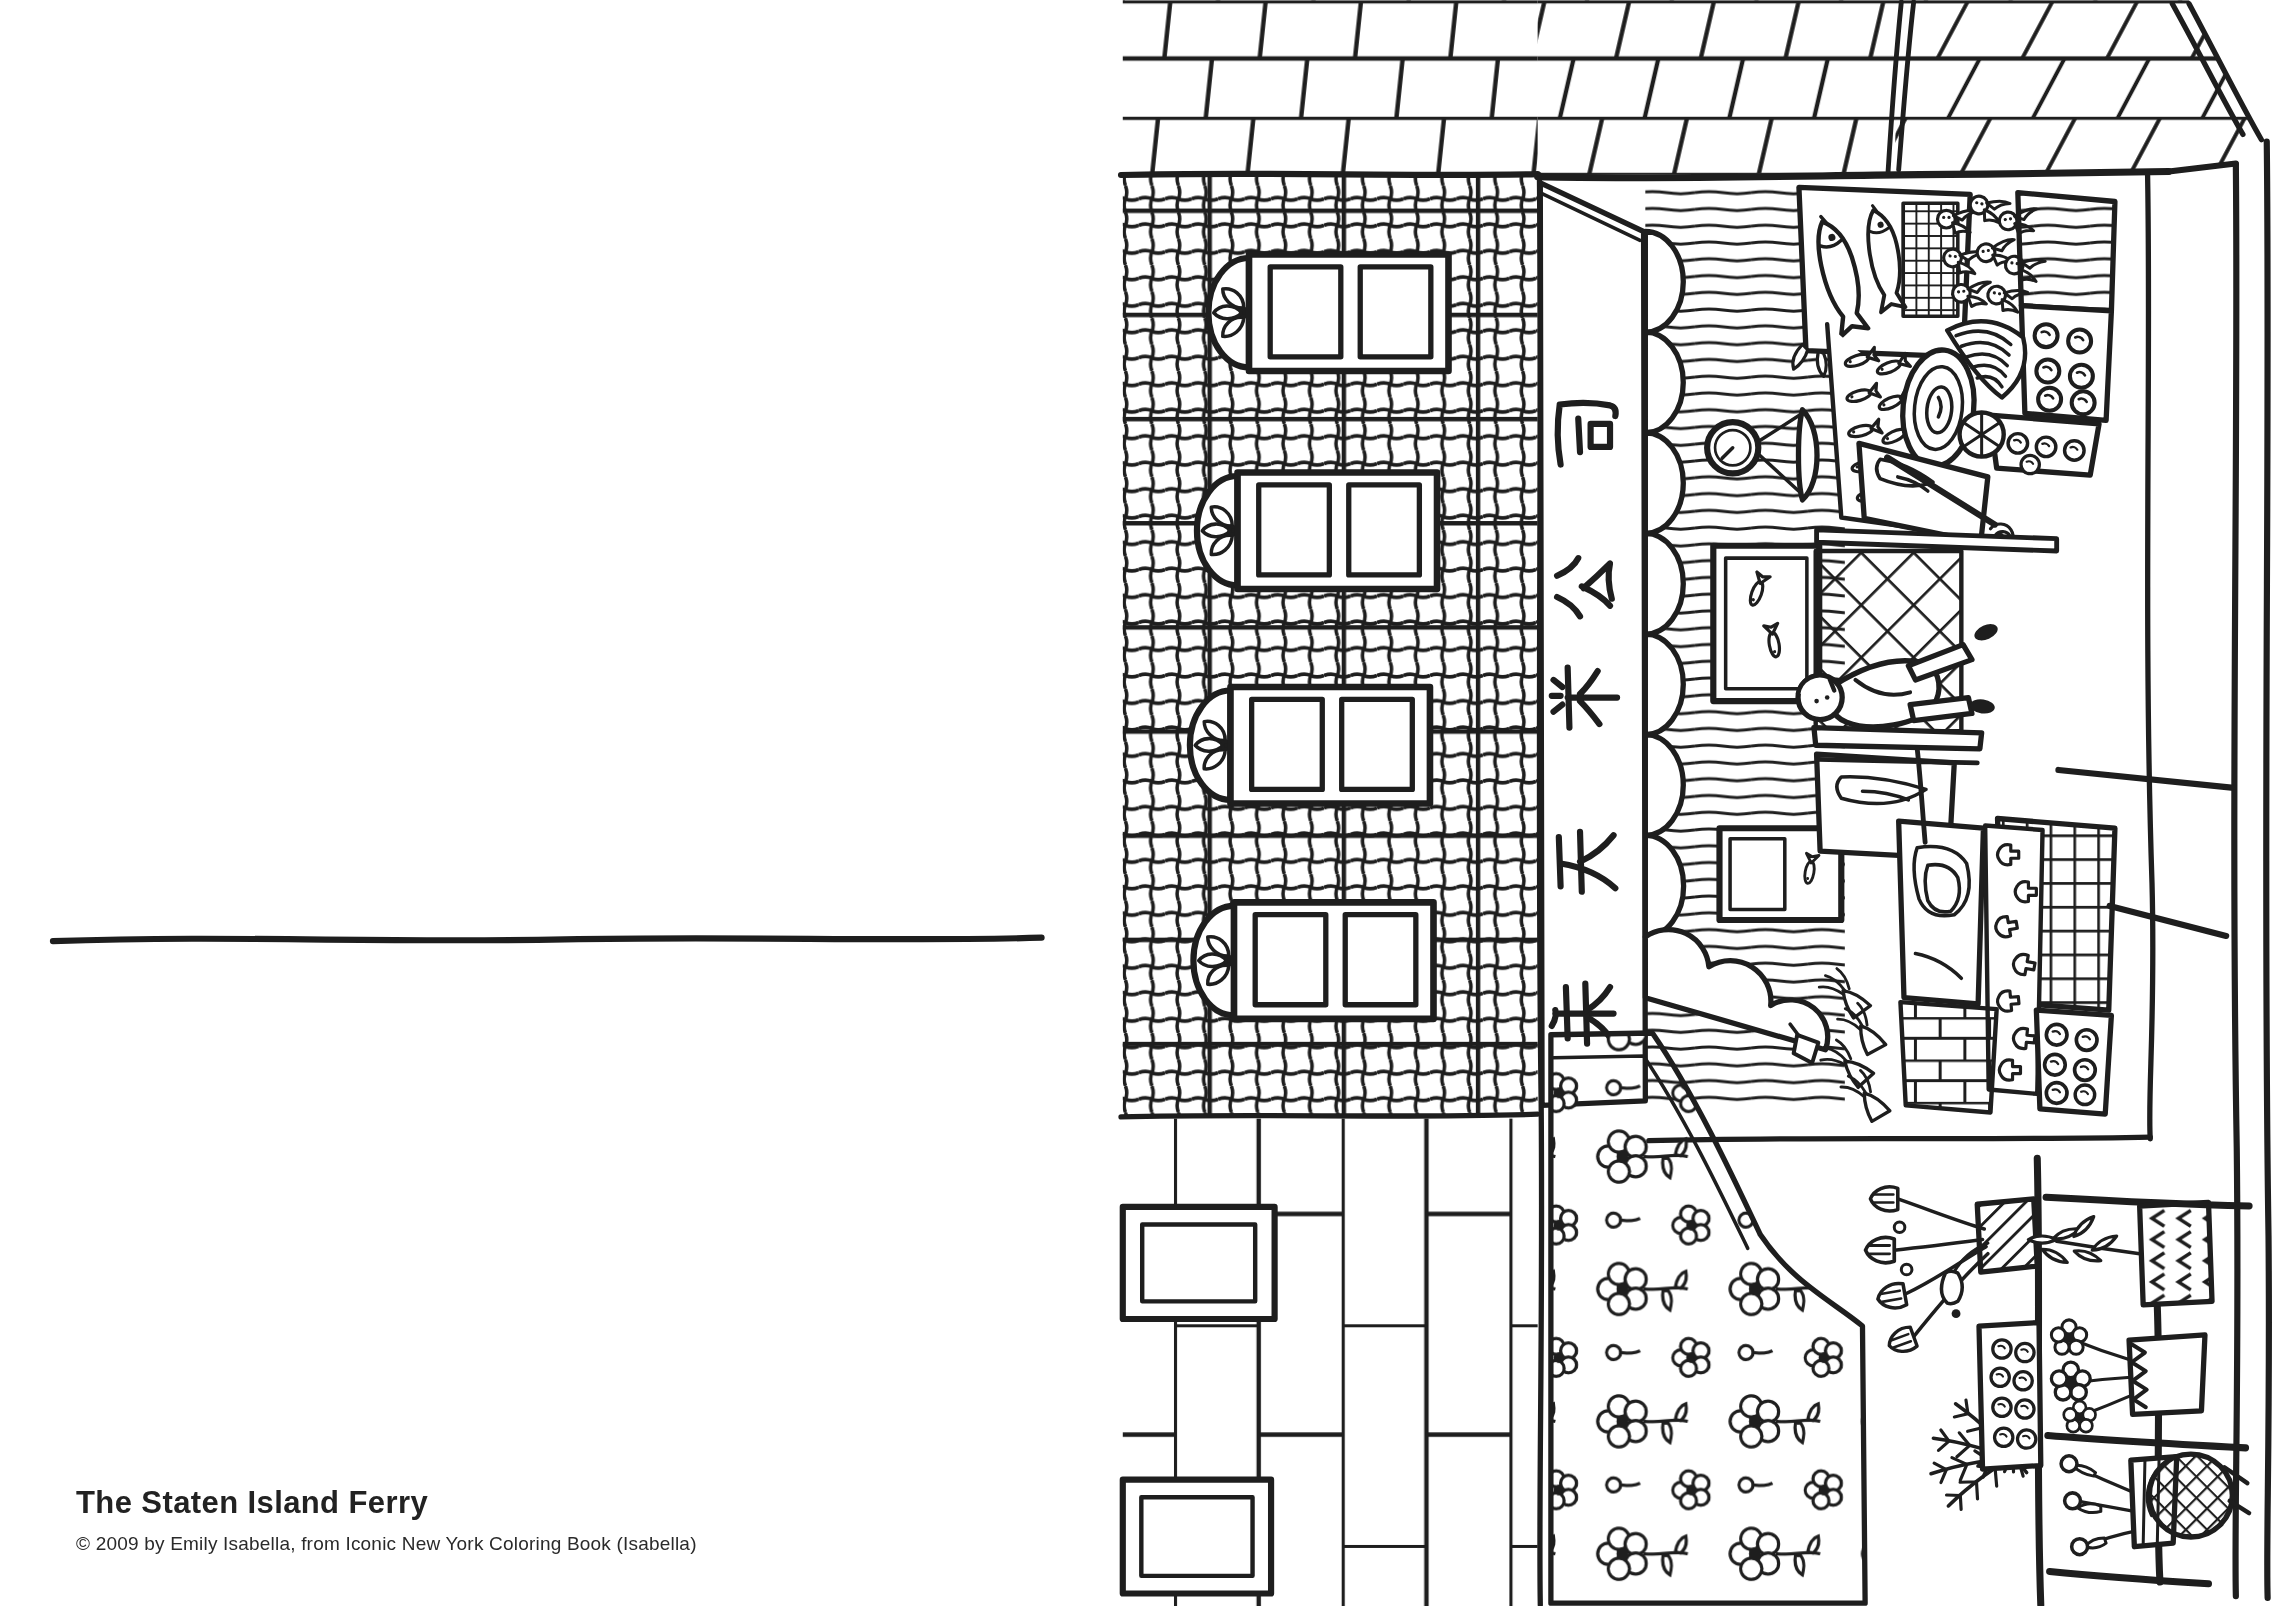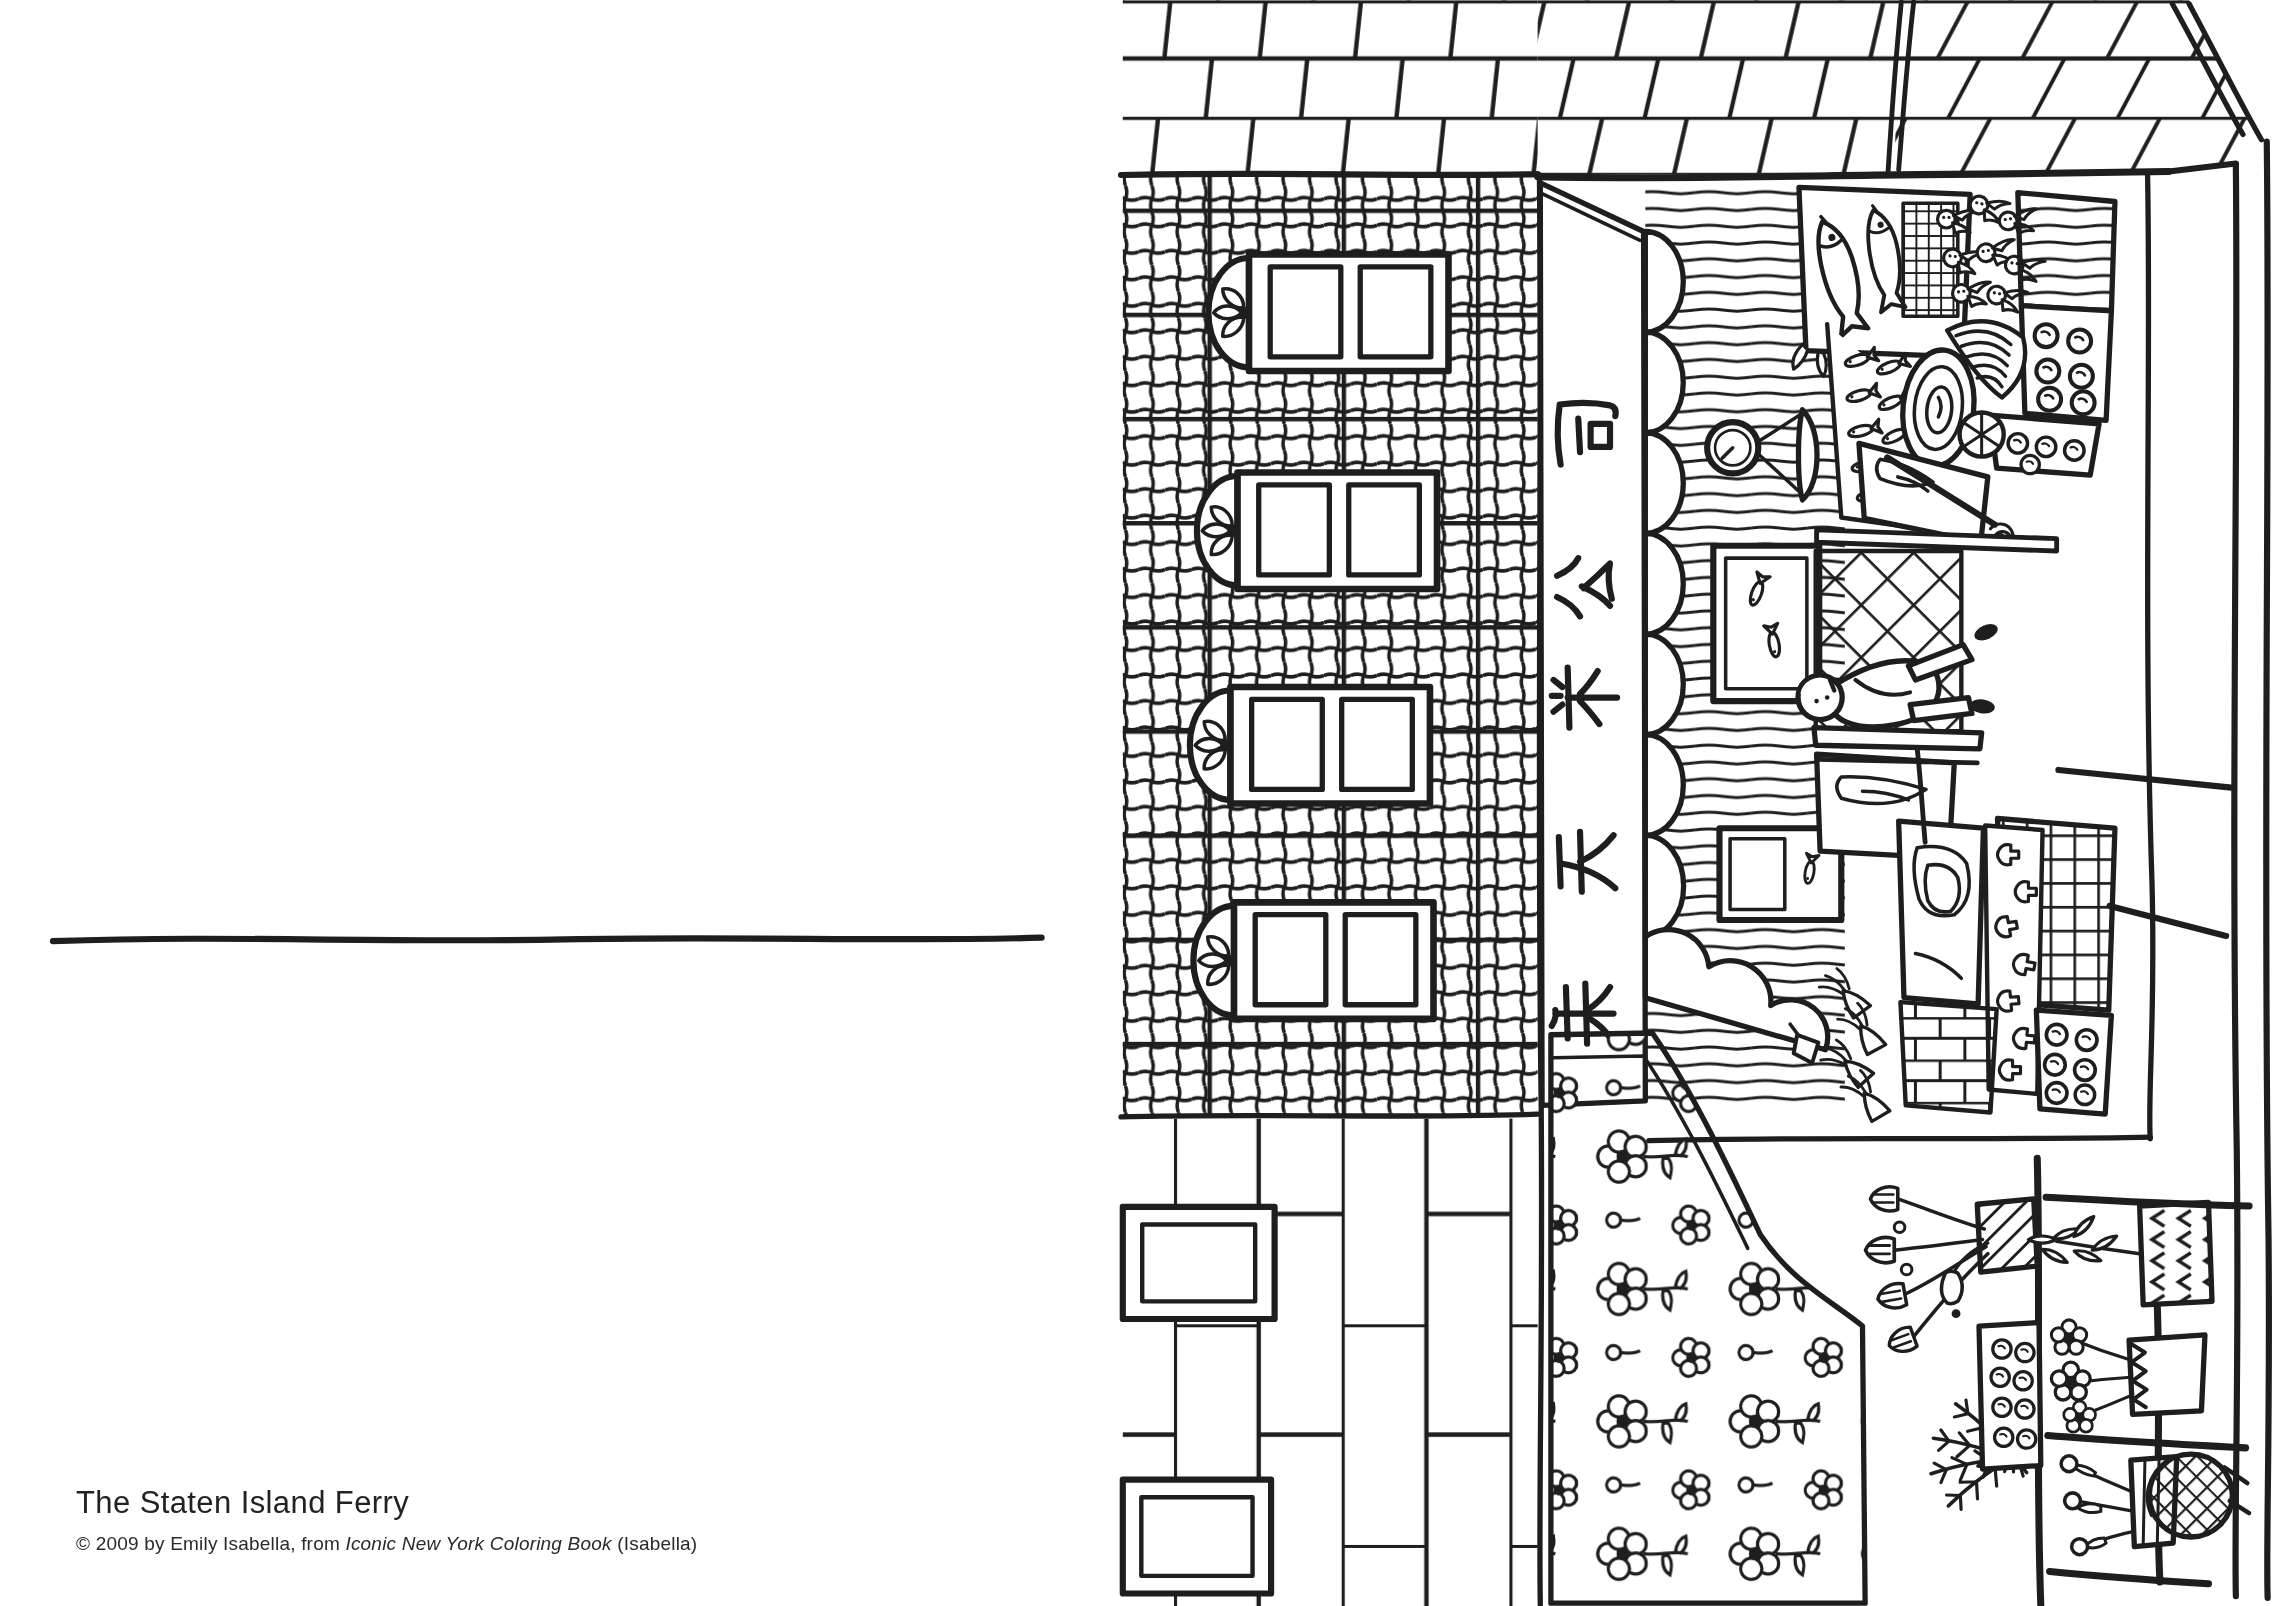--- a/index.html
+++ b/index.html
@@ -1,22 +1,22 @@
 <!DOCTYPE html>
 <html style="font-size:14px"><head>
 <meta charset="utf-8">
 <style>
   html,body{margin:0;padding:0;background:#e8e8e8;}
   #page{position:relative;width:2295px;height:1607px;background:#ffffff;overflow:hidden;
         font-family:"Liberation Sans",sans-serif;color:#1f1f1f;}
   #art{position:absolute;left:0;top:0;width:2295px;height:1607px;}
   .caption{position:absolute;left:76px;top:1485px;width:971px;}
-  .cap-title{font-size:31px;font-weight:normal;letter-spacing:0.4px;color:#222;}
+  .cap-title{font-size:31px;font-weight:bold;letter-spacing:0.4px;color:#222;}
   .cap-credit{margin-top:12.4px;font-size:19px;letter-spacing:0.2px;color:#2a2a2a;}
-  .cap-credit .it{font-style:italic;}
+  .cap-credit .it{}
 </style>
 </head>
 <body>
 
 <div id="page">
 
 <svg id="art" viewBox="0 0 2600 1820" xmlns="http://www.w3.org/2000/svg" aria-label="Black-and-white coloring book line drawing of a Chinatown market storefront, rotated 90 degrees counter-clockwise on the page">
   <defs>
     <pattern id="patGrid" width="30" height="30" patternUnits="userSpaceOnUse">
       <path d="M0,15 Q8,12 15,15 T30,15" fill="none" stroke="#1e1e1e" stroke-width="4"></path>

